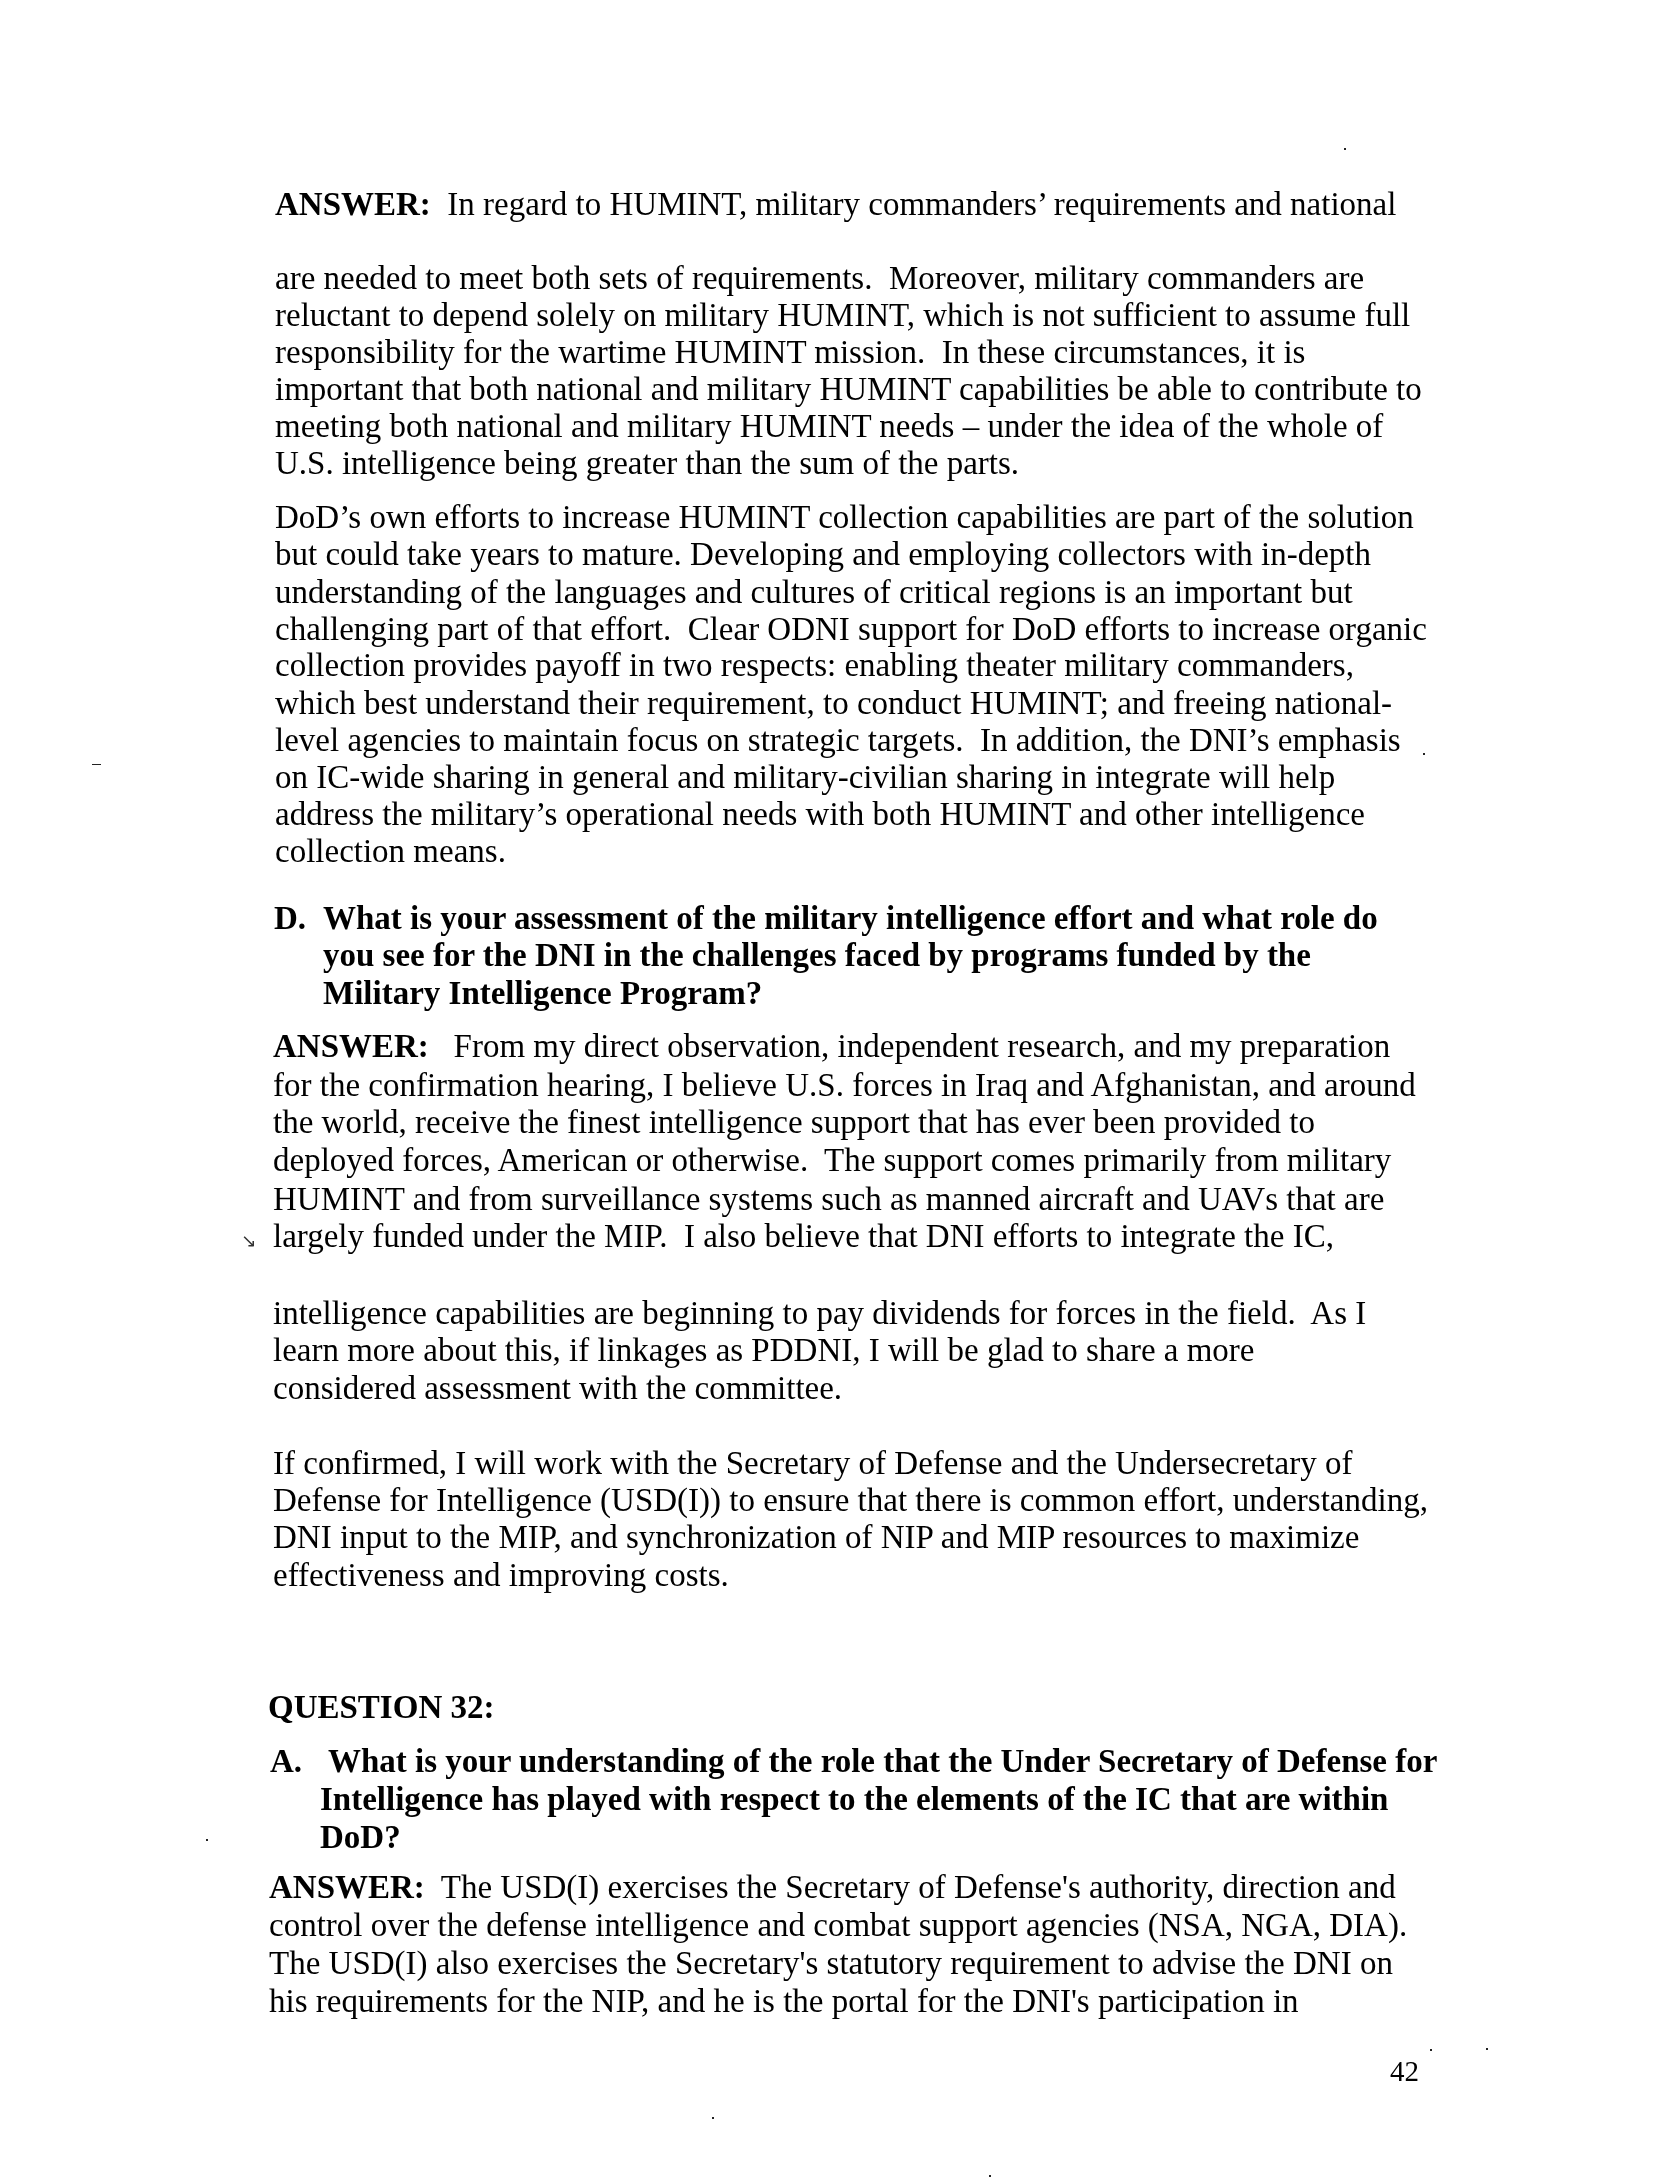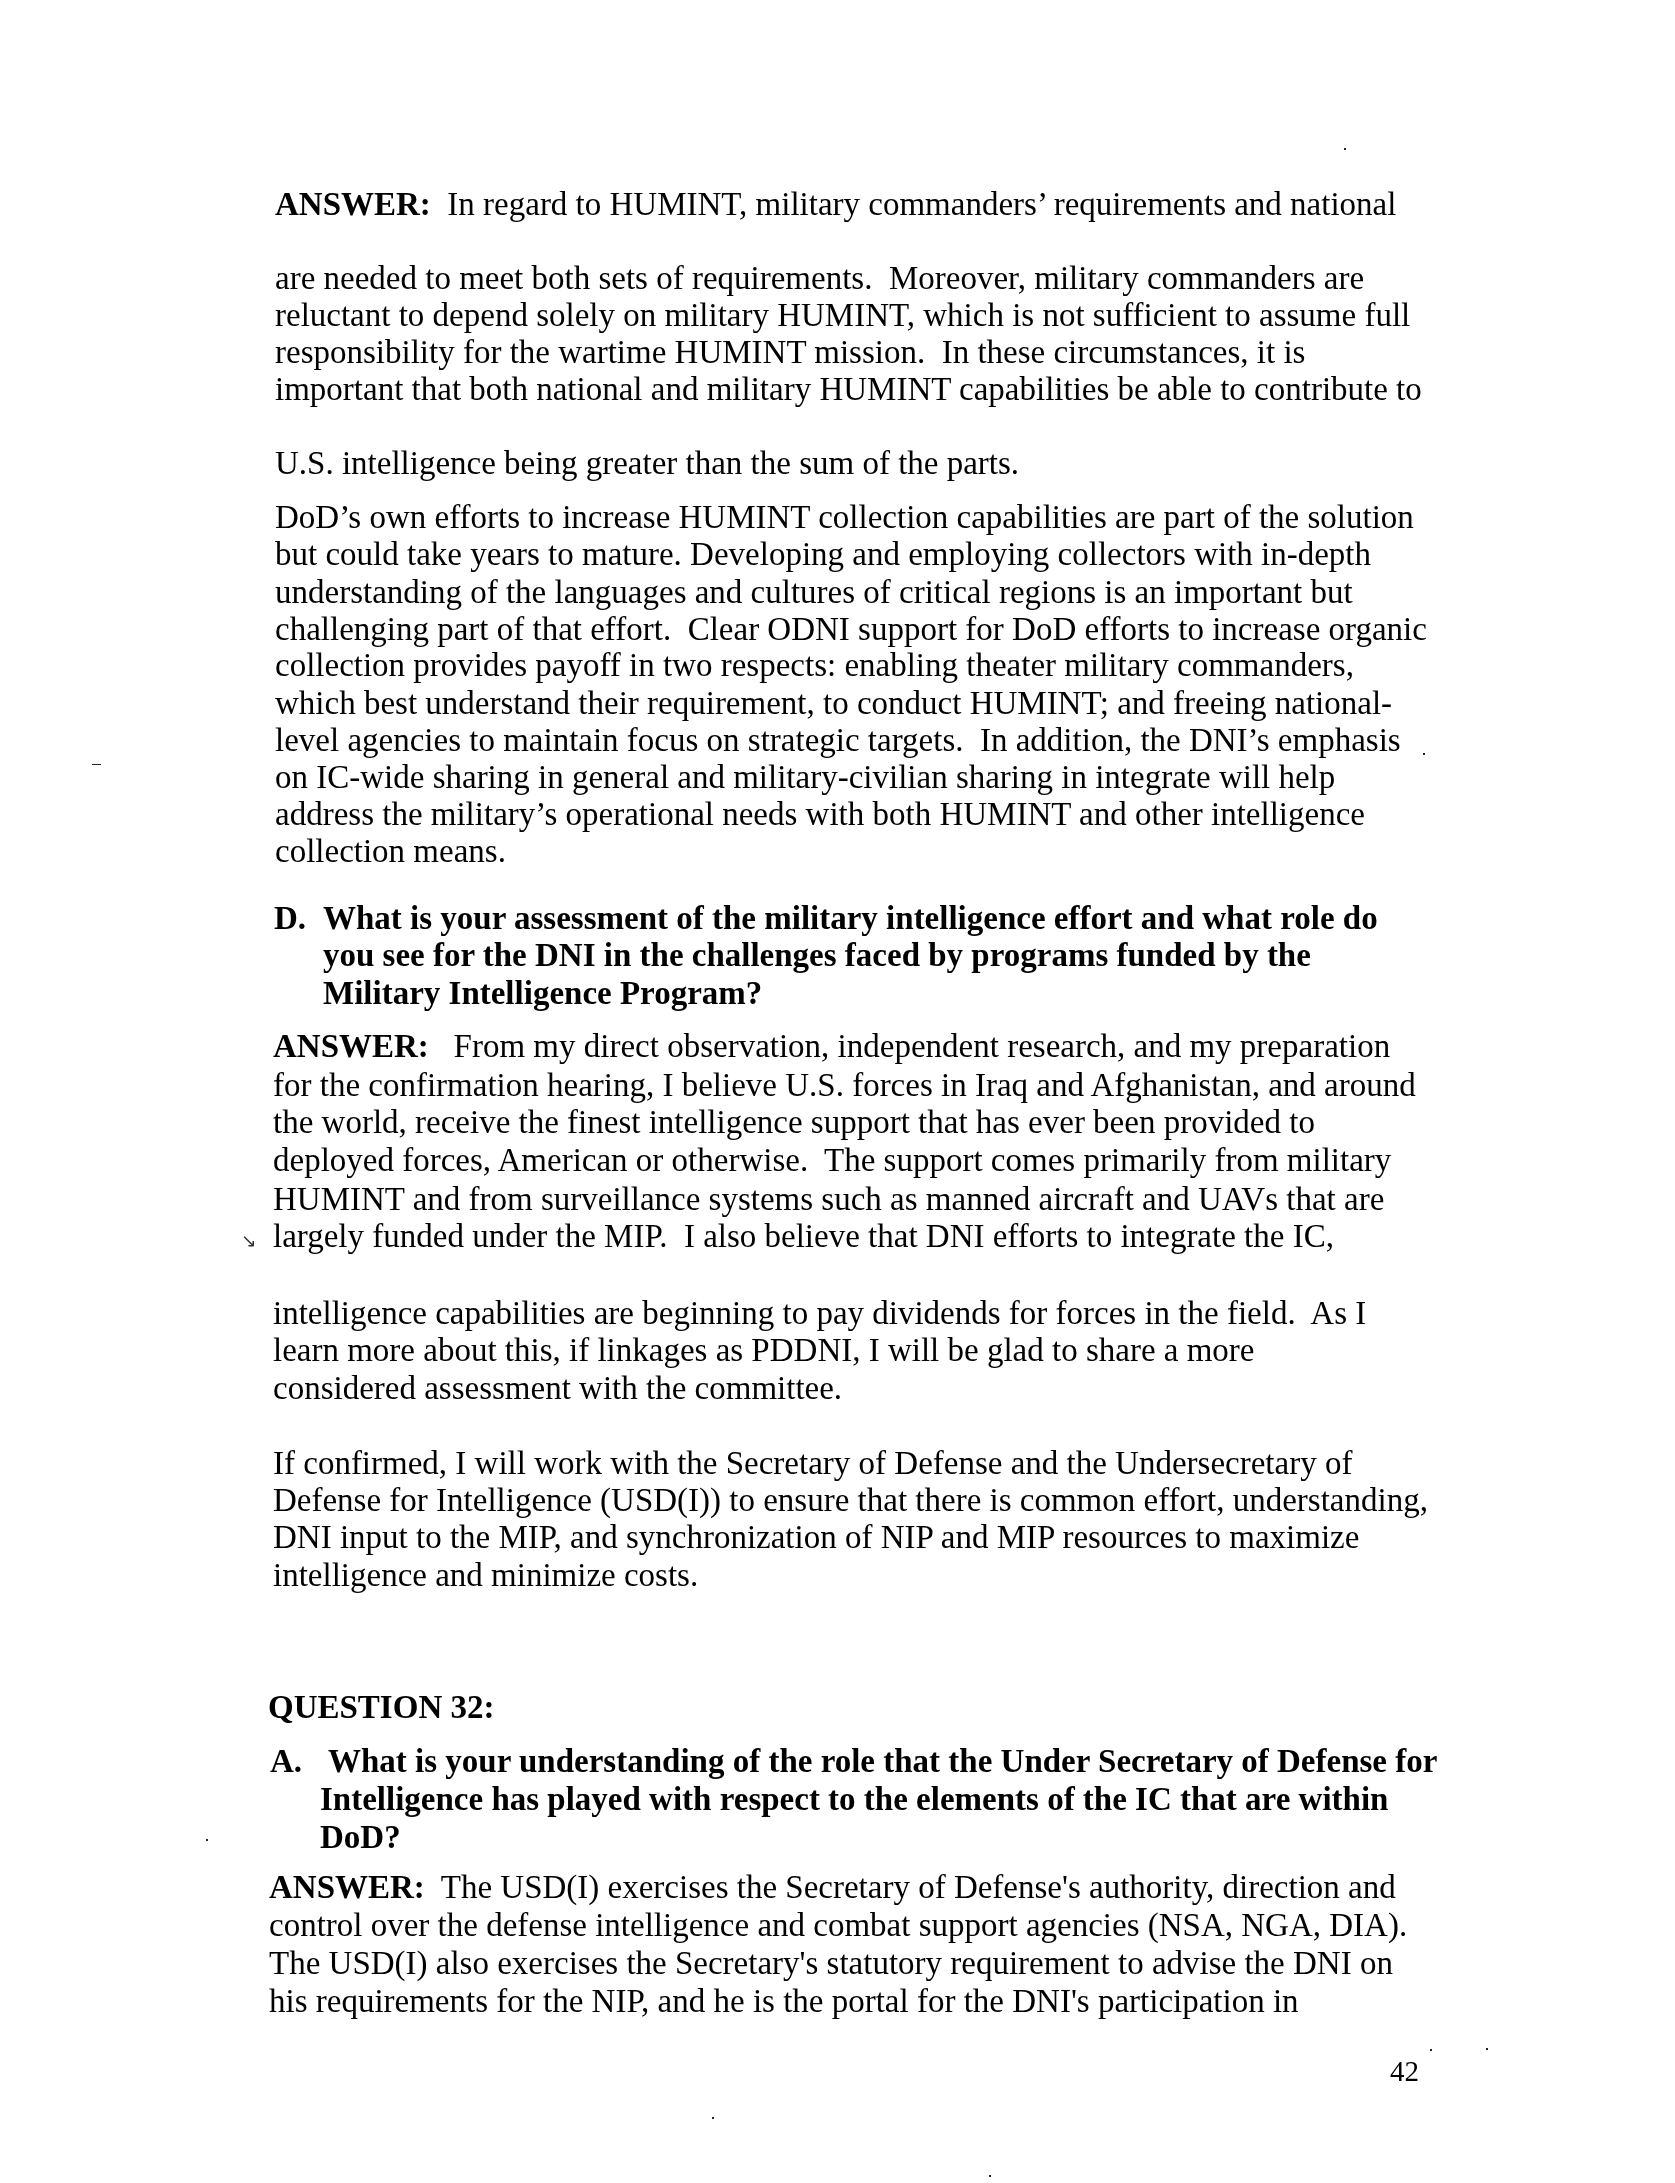--- a/index.html
+++ b/index.html
@@ -29,20 +29,21 @@
 </head>
 <body>
 
 <div class="page">
 
   <div class="line" style="left:275px; top:185px;"><span class="b">ANSWER:</span>  <span>In regard to HUMINT, military commanders’ requirements and national</span></div>
   <div class="line" style="left:275px; top:259px;">are needed to meet both sets of requirements.  Moreover, military commanders are</div>
   <div class="line" style="left:275px; top:296px;">reluctant to depend solely on military HUMINT, which is not sufficient to assume full</div>
   <div class="line" style="left:275px; top:333px;">responsibility for the wartime HUMINT mission.  In these circumstances, it is</div>
   <div class="line" style="left:275px; top:370px;">important that both national and military HUMINT capabilities be able to contribute to</div>
+  <div class="line" style="left:275px; top:407px;">meeting both national and military HUMINT needs – under the idea of the whole of</div>
   <div class="line" style="left:275px; top:444px;">U.S. intelligence being greater than the sum of the parts.</div>
 
   <div class="line" style="left:275px; top:498px;">DoD’s own efforts to increase HUMINT collection capabilities are part of the solution</div>
   <div class="line" style="left:275px; top:535px;">but could take years to mature. Developing and employing collectors with in-depth</div>
   <div class="line" style="left:275px; top:573px;">understanding of the languages and cultures of critical regions is an important but</div>
   <div class="line" style="left:275px; top:610px;">challenging part of that effort.  Clear ODNI support for DoD efforts to increase organic</div>
   <div class="line" style="left:275px; top:646px;">collection provides payoff in two respects: enabling theater military commanders,</div>
   <div class="line" style="left:275px; top:684px;">which best understand their requirement, to conduct HUMINT; and freeing national-</div>
   <div class="line" style="left:275px; top:721px;">level agencies to maintain focus on strategic targets.  In addition, the DNI’s emphasis</div>
   <div class="line" style="left:275px; top:758px;">on IC-wide sharing in general and military-civilian sharing in integrate will help</div>
@@ -60,21 +61,21 @@
   <div class="line" style="left:273px; top:1141px;">deployed forces, American or otherwise.  The support comes primarily from military</div>
   <div class="line" style="left:273px; top:1180px;">HUMINT and from surveillance systems such as manned aircraft and UAVs that are</div>
   <div class="line" style="left:273px; top:1217px;">largely funded under the MIP.  I also believe that DNI efforts to integrate the IC,</div>
   <div class="line" style="left:273px; top:1294px;">intelligence capabilities are beginning to pay dividends for forces in the field.  As I</div>
   <div class="line" style="left:273px; top:1331px;">learn more about this, if linkages as PDDNI, I will be glad to share a more</div>
   <div class="line" style="left:273px; top:1369px;">considered assessment with the committee.</div>
 
   <div class="line" style="left:273px; top:1444px;">If confirmed, I will work with the Secretary of Defense and the Undersecretary of</div>
   <div class="line" style="left:273px; top:1481px;">Defense for Intelligence (USD(I)) to ensure that there is common effort, understanding,</div>
   <div class="line" style="left:273px; top:1518px;">DNI input to the MIP, and synchronization of NIP and MIP resources to maximize</div>
-  <div class="line" style="left:273px; top:1556px;">intelligence and minimize costs.</div>
+  <div class="line" style="left:273px; top:1556px;">effectiveness and improving costs.</div>
 
   <div class="line b" style="left:268px; top:1688px;">QUESTION 32:</div>
 
   <div class="line b" style="left:270px; top:1742px;">A.</div>
   <div class="line b" style="left:320px; top:1742px;margin-left:8px;">What is your understanding of the role that the Under Secretary of Defense for</div>
   <div class="line b" style="left:320px; top:1780px;">Intelligence has played with respect to the elements of the IC that are within</div>
   <div class="line b" style="left:320px; top:1818px;">DoD?</div>
 
   <div class="line" style="left:269px; top:1868px;"><span class="b">ANSWER:</span>  <span>The USD(I) exercises the Secretary of Defense's authority, direction and</span></div>
   <div class="line" style="left:269px; top:1906px;">control over the defense intelligence and combat support agencies (NSA, NGA, DIA).</div>

